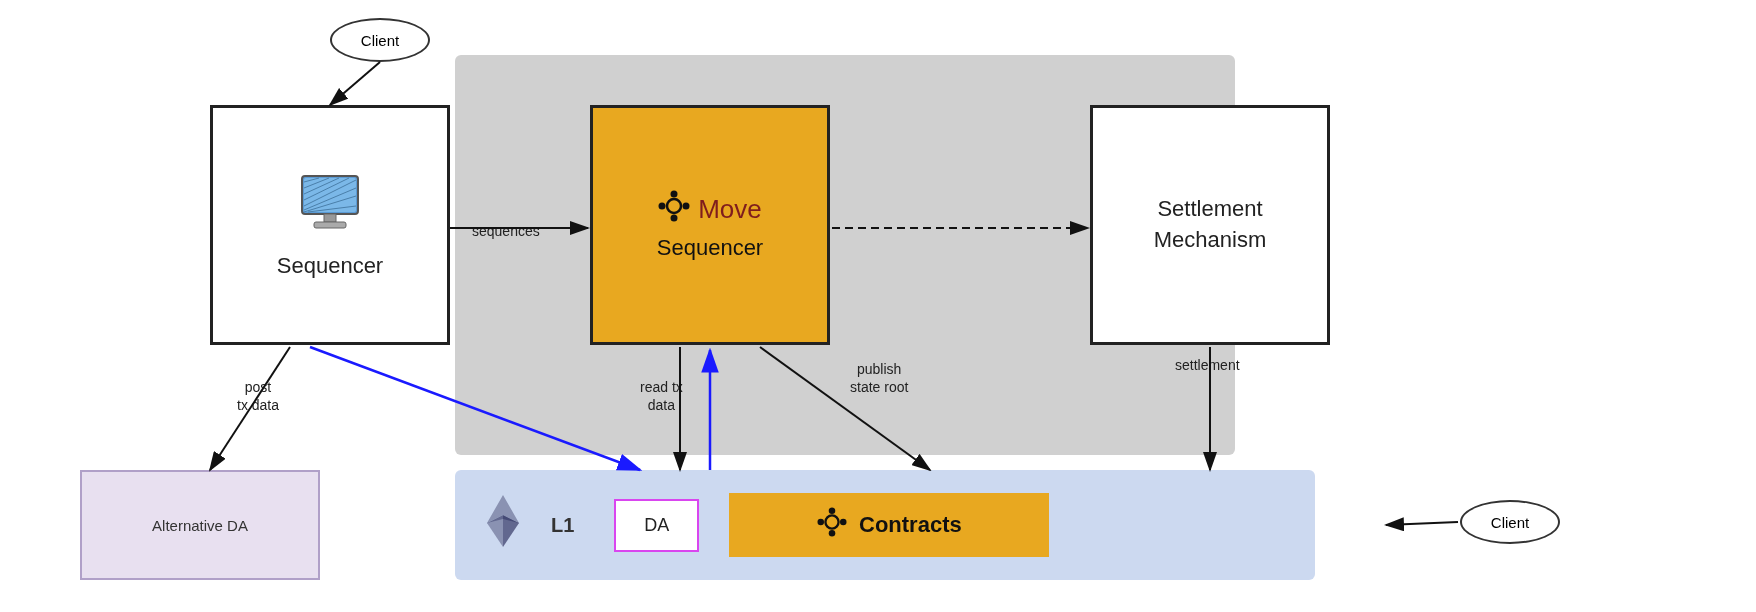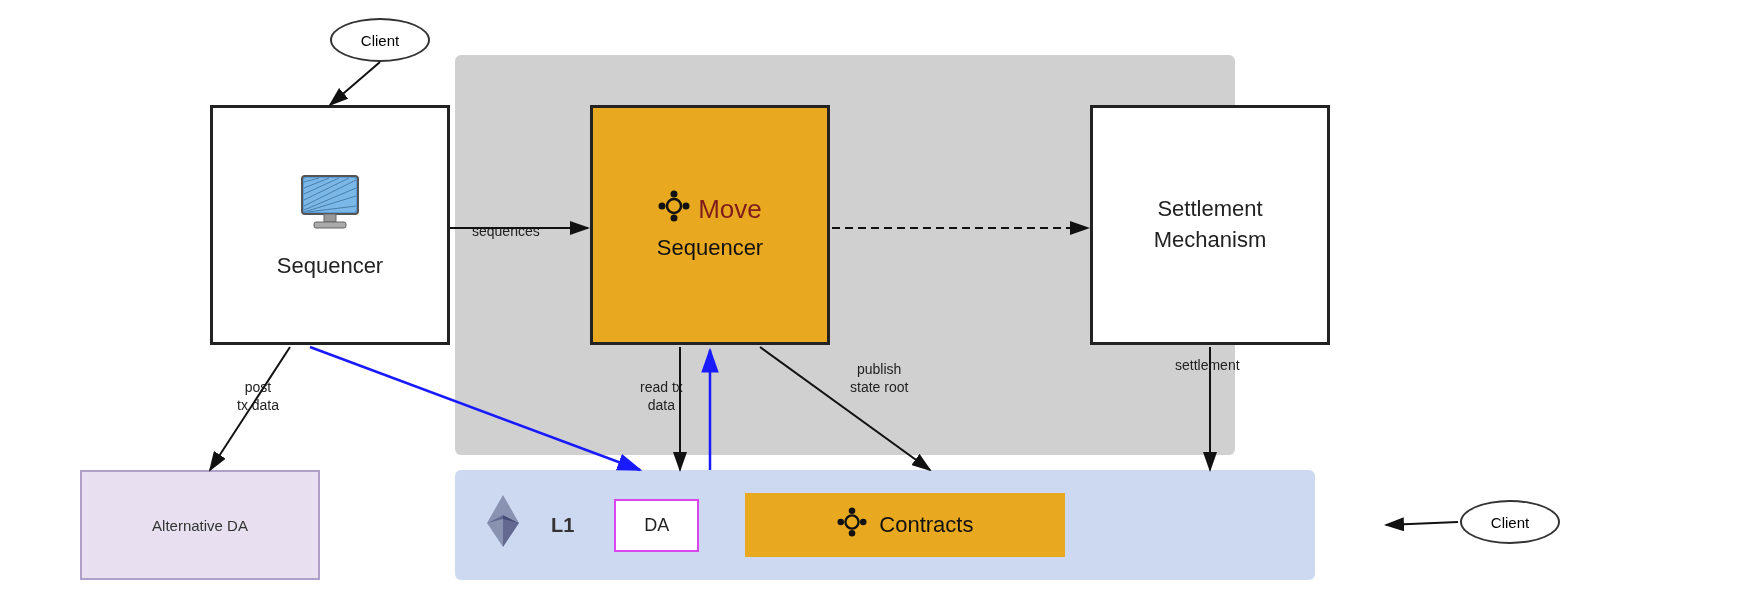--- a/index.html
+++ b/index.html
@@ -171,25 +171,24 @@
 
     
     .contracts-box {
       background: #e8a820;
       border: none;
       padding: 14px 30px;
       display: flex;
       align-items: center;
       gap: 12px;
       font-size: 22px;
-      font-weight: 400;
+      font-weight: 700;
       color: #111;
       min-width: 320px;
       justify-content: center;
-      margin-left: 16px;
     }
 
     
     .alt-da-box {
       position: absolute;
       top: 470px;
       left: 80px;
       width: 240px;
       height: 110px;
       border: 2px solid #b0a0c8;

